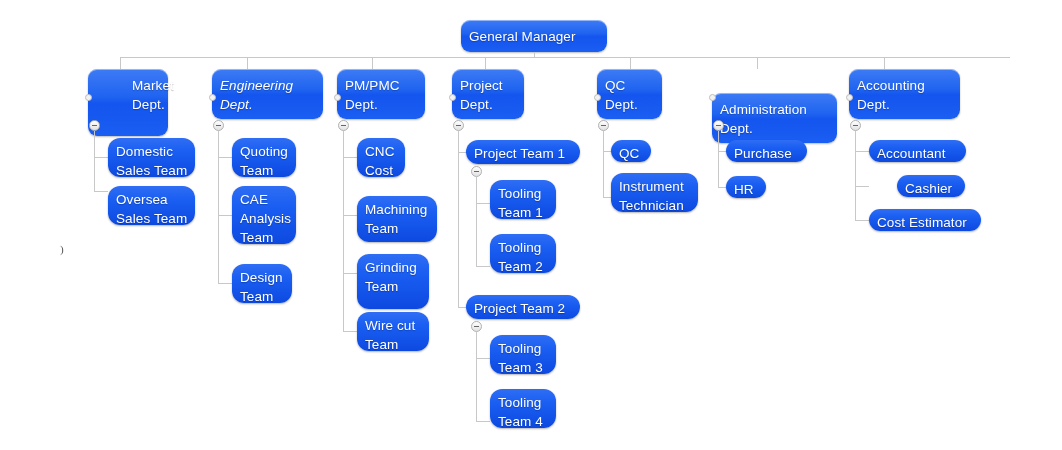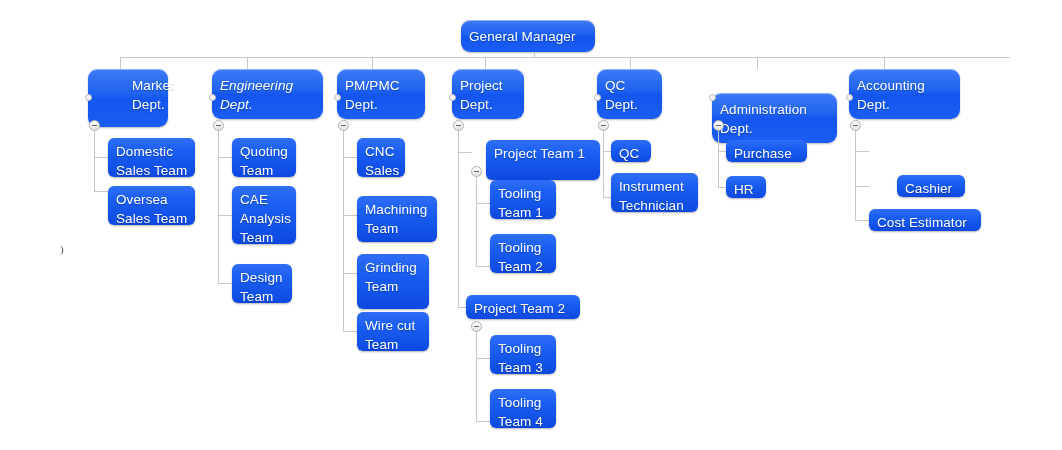--- a/index.html
+++ b/index.html
@@ -45,21 +45,21 @@
                 #1f63f0 42%,
                 #1355ee 52%,
                 #1b5ef2 100%);
     box-shadow: inset 0 1px 0 rgba(255,255,255,0.45),
                 0 1px 2px rgba(0,0,0,0.28);
     padding-top: 7px;
   }
 
   
   .node.leaf {
-    border-radius: 6px;
+    border-radius: 12px;
     background: linear-gradient(180deg,
                 #2f6ef4 0%,
                 #1a5ef2 35%,
                 #0d49e0 100%);
     box-shadow: 0 1px 2px rgba(0,0,0,0.30);
   }
 
   
   .toggle {
     position: absolute;
@@ -96,35 +96,35 @@
     color: #555555;
     font-size: 11px;
     font-family: "Liberation Serif", serif;
   }
 </style>
 </head>
 <body>
 
 <div id="chart-canvas">
 
-  <div class="node dept" style="left:461px; top:20px; width:134px; height:32px;">General Manager</div>
+  <div class="node dept" style="left:461px; top:20px; width:146px; height:32px;">General Manager</div>
 
   <div class="line-v" style="left:534px; top:52px; height:6px;"></div>
 
   <div class="line-h" style="left:120px; top:57px; width:890px;"></div>
 
   <div class="line-v" style="left:120px; top:57px; height:12px;"></div>
   <div class="line-v" style="left:247px; top:57px; height:12px;"></div>
   <div class="line-v" style="left:372px; top:57px; height:12px;"></div>
   <div class="line-v" style="left:485px; top:57px; height:12px;"></div>
   <div class="line-v" style="left:630px; top:57px; height:12px;"></div>
   <div class="line-v" style="left:757px; top:57px; height:12px;"></div>
   <div class="line-v" style="left:884px; top:57px; height:12px;"></div>
 
-  <div class="node dept" style="left:88px; top:69px; width:80px; height:58px;padding-left:44px;">Market
+  <div class="node dept" style="left:88px; top:69px; width:80px; height:67px;padding-left:44px;">Market
 Dept.</div>
   <div class="node dept" style="left:212px; top:69px; width:111px; height:50px;font-style:italic;">Engineering
 Dept.</div>
   <div class="node dept" style="left:337px; top:69px; width:88px; height:50px;">PM/PMC
 Dept.</div>
   <div class="node dept" style="left:452px; top:69px; width:72px; height:50px;">Project
 Dept.</div>
   <div class="node dept" style="left:597px; top:69px; width:65px; height:50px;">QC
 Dept.</div>
   <div class="node dept" style="left:712px; top:69px; width:125px; height:50px;margin-top:24px;">Administration
@@ -162,34 +162,34 @@
   <div class="node leaf" style="left:232px; top:264px; width:60px; height:39px;">Design
 Team</div>
 
   <div class="toggle" style="left:338px; top:120px;"></div>
   <div class="line-v" style="left:343px; top:131px; height:200px;"></div>
   <div class="line-h" style="left:343px; top:157px; width:14px;"></div>
   <div class="line-h" style="left:343px; top:215px; width:14px;"></div>
   <div class="line-h" style="left:343px; top:273px; width:14px;"></div>
   <div class="line-h" style="left:343px; top:331px; width:14px;"></div>
   <div class="node leaf" style="left:357px; top:138px; width:48px; height:39px;">CNC
-Sales</div>
+Cost</div>
   <div class="node leaf" style="left:357px; top:196px; width:80px; height:46px;">Machining
 Team</div>
   <div class="node leaf" style="left:357px; top:254px; width:72px; height:55px;">Grinding
 Team</div>
   <div class="node leaf" style="left:357px; top:312px; width:72px; height:39px;">Wire cut
 Team</div>
 
   <div class="toggle" style="left:453px; top:120px;"></div>
   <div class="line-v" style="left:458px; top:131px; height:177px;"></div>
   <div class="line-h" style="left:458px; top:152px; width:14px;"></div>
   <div class="line-h" style="left:458px; top:307px; width:14px;"></div>
 
-  <div class="node leaf" style="left:466px; top:140px; width:114px; height:40px;margin-left:20px;">Project Team 1</div>
+  <div class="node leaf" style="left:466px; top:140px; width:114px; height:24px;">Project Team 1</div>
   <div class="toggle" style="left:471px; top:166px;"></div>
   <div class="line-v" style="left:476px; top:177px; height:89px;"></div>
   <div class="line-h" style="left:476px; top:203px; width:14px;"></div>
   <div class="line-h" style="left:476px; top:266px; width:14px;"></div>
   <div class="node leaf" style="left:490px; top:180px; width:66px; height:39px;">Tooling
 Team 1</div>
   <div class="node leaf" style="left:490px; top:234px; width:66px; height:39px;">Tooling
 Team 2</div>
 
   <div class="node leaf" style="left:466px; top:295px; width:114px; height:24px;">Project Team 2</div>
@@ -215,18 +215,19 @@
   <div class="line-h" style="left:718px; top:151px; width:14px;"></div>
   <div class="line-h" style="left:718px; top:187px; width:14px;"></div>
   <div class="node leaf" style="left:726px; top:140px; width:81px; height:22px;">Purchase</div>
   <div class="node leaf" style="left:726px; top:176px; width:40px; height:22px;">HR</div>
 
   <div class="toggle" style="left:850px; top:120px;"></div>
   <div class="line-v" style="left:855px; top:131px; height:90px;"></div>
   <div class="line-h" style="left:855px; top:151px; width:14px;"></div>
   <div class="line-h" style="left:855px; top:186px; width:14px;"></div>
   <div class="line-h" style="left:855px; top:220px; width:14px;"></div>
+  <div class="node leaf" style="left:869px; top:140px; width:97px; height:22px;">Accountant</div>
   <div class="node leaf" style="left:869px; top:175px; width:68px; height:22px;margin-left:28px;">Cashier</div>
   <div class="node leaf" style="left:869px; top:209px; width:112px; height:22px;">Cost Estimator</div>
 
   <div class="artifact" style="left:60px; top:243px;">)</div>
 
 </div>
 
 </body></html>

